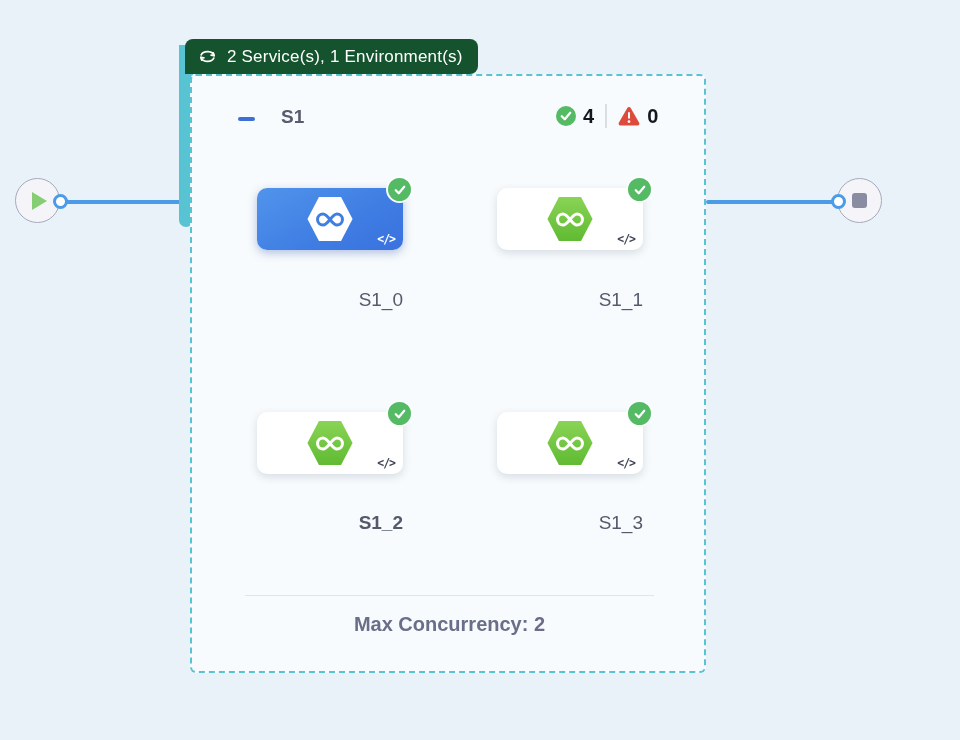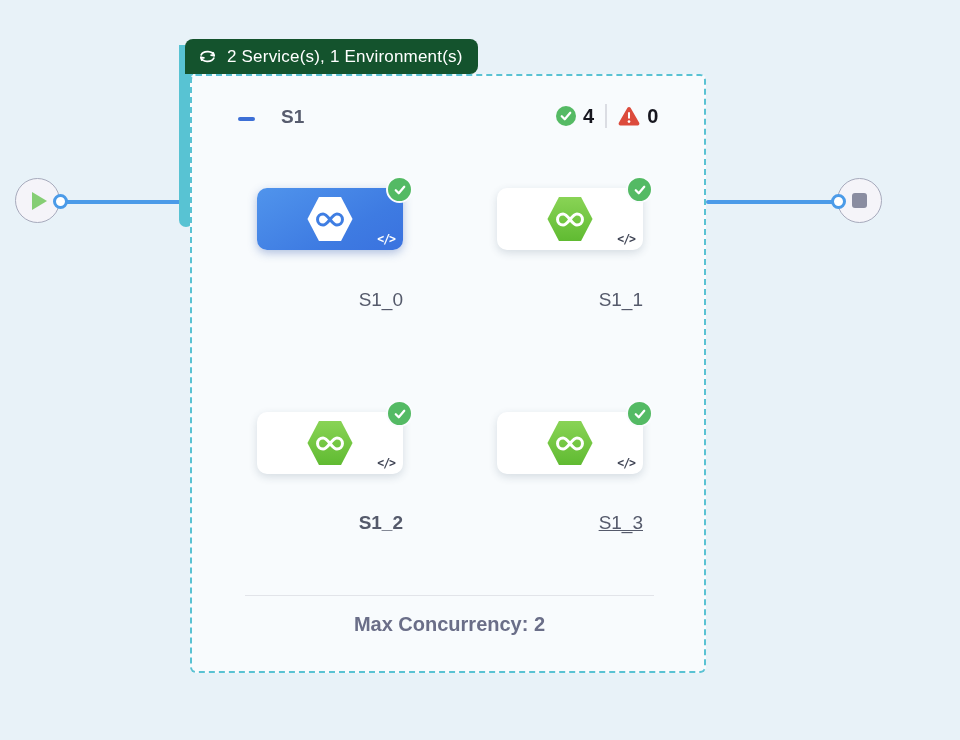--- a/index.html
+++ b/index.html
@@ -95,21 +95,21 @@
     border-radius:50%;background:#54BA64;border:2.5px solid #FAFCFE;
     box-sizing:content-box;display:flex;align-items:center;justify-content:center;
     z-index:7;
   }
   .svc-label{
     width:146px;text-align:right;font-size:19px;color:#555A6B;z-index:6;
   }
   #label-0{left:257px;top:289px;}
   #label-1{left:497px;top:289px;}
   #label-2{left:257px;top:512px;font-weight:bold;}
-  #label-3{left:497px;top:512px;text-decoration:underline;}
+  #label-3{left:497px;top:512px;}
 
   
   #footer-divider{left:245px;top:595px;width:409px;height:1px;background:#E2E4E9;z-index:6;}
   #concurrency-label{
     left:245px;top:613px;width:409px;text-align:center;
     font-size:20px;font-weight:700;color:#6A6E88;z-index:6;
   }
 </style>
 </head>
 <body>

